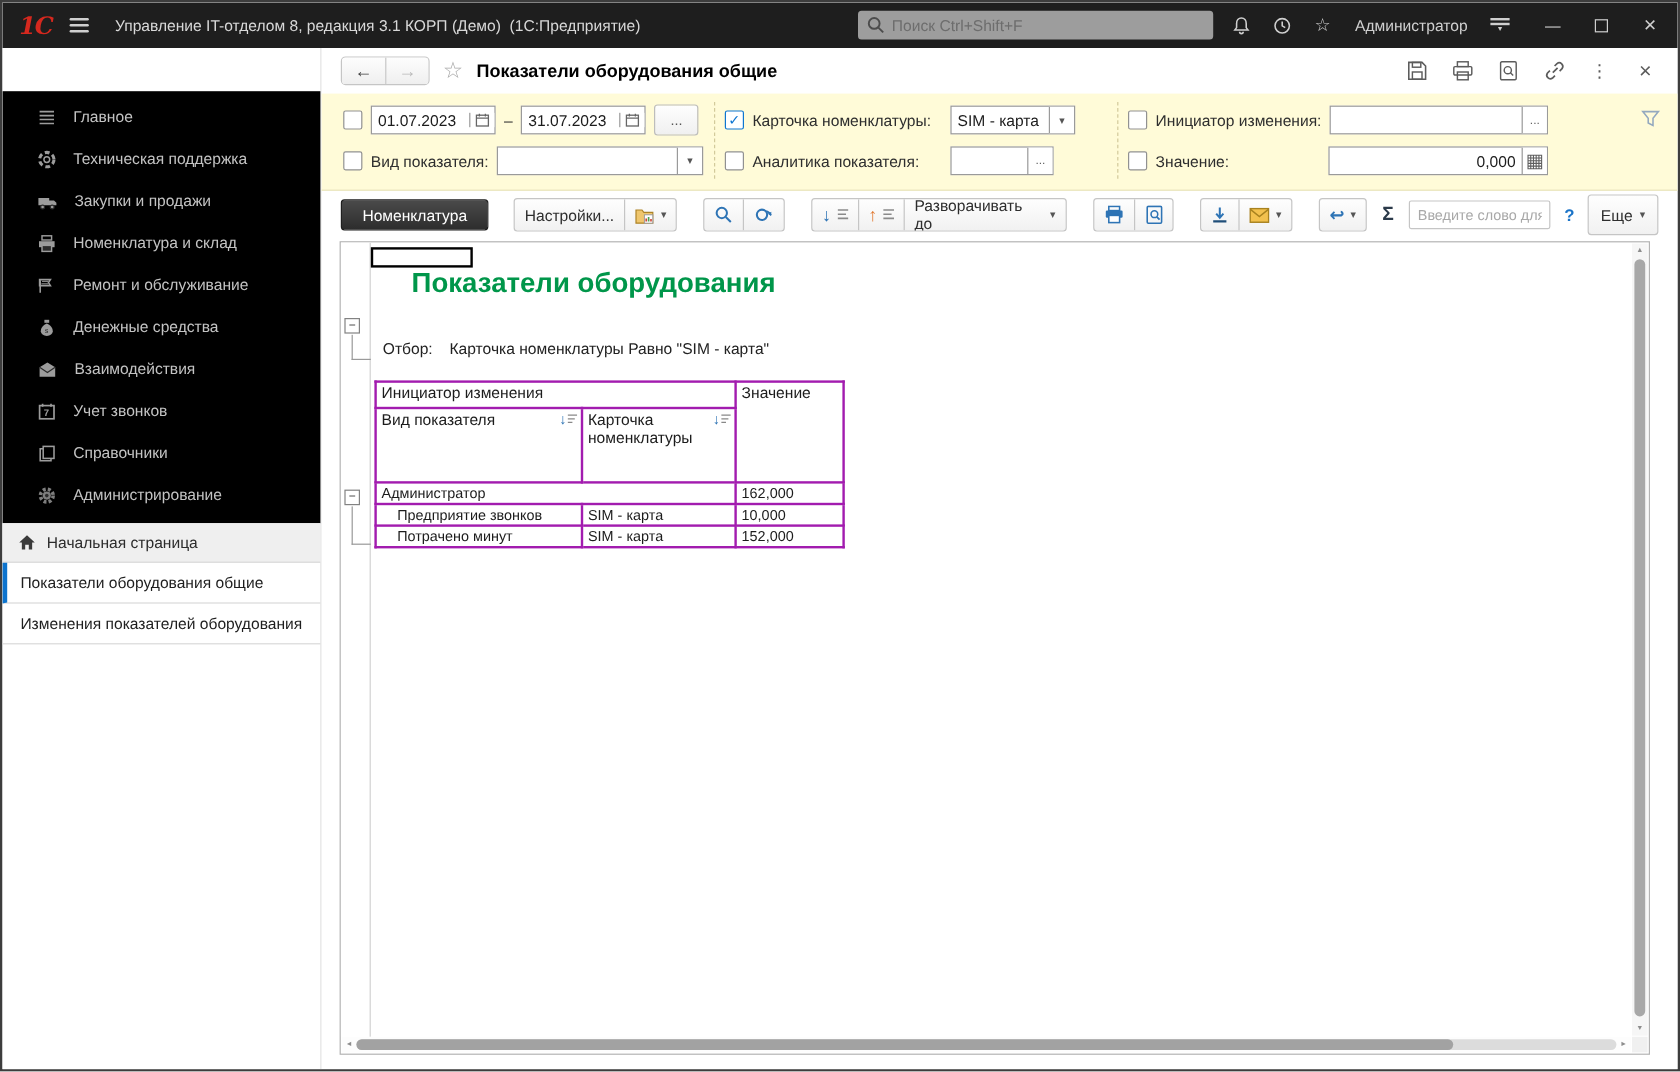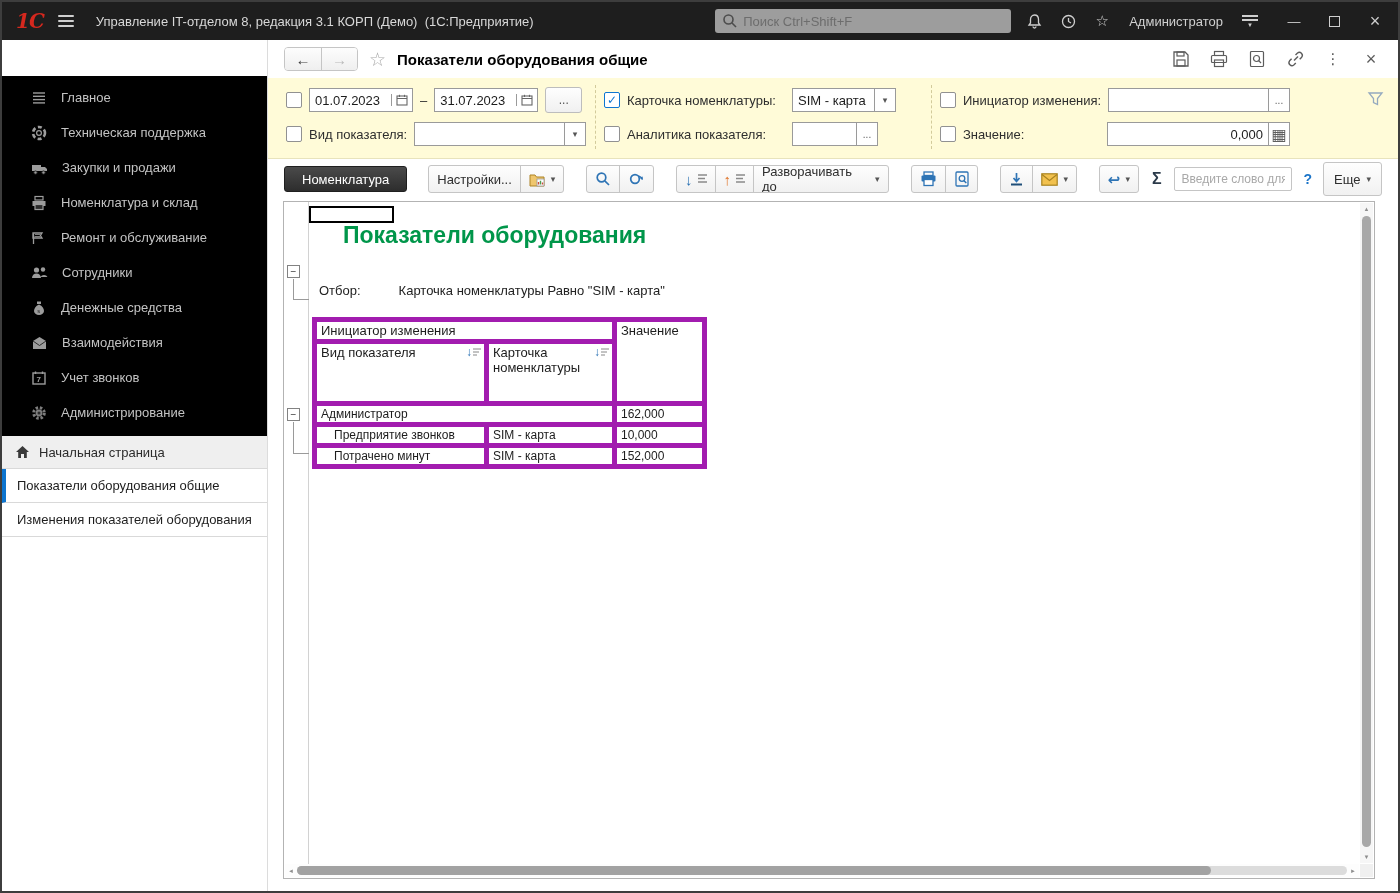--- a/index.html
+++ b/index.html
@@ -94,23 +94,23 @@
   .viewport { flex:1; margin:2px 23px 12px 15px; border:1px solid #b3b3b3; position:relative; background:#fff; overflow:hidden; }
   .gmargin { position:absolute; left:0; top:0; bottom:14px; width:25px; border-right:1px solid #d2d2d2; background:#fff; }
   .selcell { position:absolute; left:25px; top:4px; width:85px; height:17px; border:2px solid #000; background:#fff; }
   .rtitle { position:absolute; left:47px; top:20px; font-size:23px; font-weight:bold; color:#00964a;margin-left:12px; }
   .minusbox { position:absolute; width:13px; height:13px; border:1px solid #828282; background:#fff; color:#333; font-size:10px; line-height:10px; display:flex; align-items:center; justify-content:center; cursor:pointer; }
   .mb1 { left:3px; top:63px; }
   .mb2 { left:3px; top:206px; }
   .bracket { position:absolute; border-left:1px solid #9a9a9a; border-bottom:1px solid #9a9a9a; }
   .br1 { left:9px; top:77px; width:16px; height:21px; }
   .br2 { left:9px; top:220px; width:16px; height:32px; }
-  .selrow { position:absolute; left:35px; top:81px; font-size:13px; color:#222; display:flex; gap:38px; }
+  .selrow { position:absolute; left:35px; top:81px; font-size:13px; color:#222; display:flex; gap:14px; }
   .rtable { position:absolute; left:28px; top:115px; border-collapse:collapse; table-layout:fixed; }
-  .rtable th, .rtable td { border:5px solid #a21caf; font-weight:normal; text-align:left; vertical-align:top; padding:1px 4px; color:#1c1c1c; overflow:hidden; }
+  .rtable th, .rtable td { border:2px solid #a21caf; font-weight:normal; text-align:left; vertical-align:top; padding:1px 4px; color:#1c1c1c; overflow:hidden; }
   .rtable th { font-size:13px; position:relative; }
   .rtable td { font-size:12px; height:16px; line-height:14px; }
   .h1 { height:22px; }
   .h2 { height:62px; }
   .wrapcell { word-wrap:break-word; }
   .num { text-align:right; }
   .indent { padding-left:17px !important; }
   .sortico { position:absolute; right:3px; top:3px; display:flex; align-items:flex-start; gap:1px; }
   .sortico .ar { color:#2e74b5; font-size:12px; line-height:11px; font-weight:bold; }
 
@@ -209,29 +209,20 @@
         </div>
         <div class="side-item">
           <svg width="16" height="16" viewBox="0 0 16 16">
               <path d="M2 3 h9 l-1.6 2.5 L11 8 H2 Z" fill="none" stroke="#9c9c9c" stroke-width="1.3"></path>
               <line x1="2.5" y1="3.5" x2="2.5" y2="14" stroke="#9c9c9c" stroke-width="1.3"></line>
               <path d="M4 4.5 h5 M3.5 6.5 h5.5" stroke="#9c9c9c" stroke-width="0.8"></path>
             </svg>
           <span>Ремонт и обслуживание</span>
         </div>
         <div class="side-item">
-          <svg width="17" height="16" viewBox="0 0 17 16">
-              <circle cx="5.5" cy="5" r="2.6" fill="#9c9c9c"></circle>
-              <path d="M1 13 a4.5 4.5 0 0 1 9 0 z" fill="#9c9c9c"></path>
-              <circle cx="12" cy="4.5" r="2.2" fill="#9c9c9c"></circle>
-              <path d="M9.5 12 a4 4 0 0 1 7 0 z" fill="#9c9c9c"></path>
-            </svg>
-          <span>Сотрудники</span>
-        </div>
-        <div class="side-item">
           <svg width="16" height="16" viewBox="0 0 16 16">
               <rect x="6" y="1.5" width="4" height="2.5" fill="#9c9c9c"></rect>
               <path d="M8 4.5 C4.5 6 3 8.5 3 11 a5 4 0 0 0 10 0 C13 8.5 11.5 6 8 4.5 Z" fill="#9c9c9c"></path>
               <text x="6.2" y="12.5" font-size="6" fill="#2c2c2c">s</text>
             </svg>
           <span>Денежные средства</span>
         </div>
         <div class="side-item">
           <svg width="17" height="16" viewBox="0 0 17 16">
               <path d="M2 6 L8.5 2 L15 6 V14 H2 Z" fill="#9c9c9c"></path>
@@ -240,20 +231,27 @@
           <span>Взаимодействия</span>
         </div>
         <div class="side-item">
           <svg width="16" height="16" viewBox="0 0 16 16">
               <rect x="2" y="3" width="12" height="11" fill="none" stroke="#9c9c9c" stroke-width="1.4"></rect>
               <line x1="4.5" y1="1.5" x2="4.5" y2="4" stroke="#9c9c9c" stroke-width="1.4"></line>
               <line x1="11.5" y1="1.5" x2="11.5" y2="4" stroke="#9c9c9c" stroke-width="1.4"></line>
               <text x="5.5" y="12" font-size="8" fill="#9c9c9c" font-weight="bold">7</text>
             </svg>
           <span>Учет звонков</span>
+        </div>
+        <div class="side-item">
+          <svg width="16" height="16" viewBox="0 0 16 16">
+              <rect x="5" y="2" width="9" height="10" fill="none" stroke="#9c9c9c" stroke-width="1.3"></rect>
+              <path d="M5 4 H2.5 V14 H11.5 V12" fill="none" stroke="#9c9c9c" stroke-width="1.3"></path>
+            </svg>
+          <span>Справочники</span>
         </div>
         <div class="side-item">
           <svg width="16" height="16" viewBox="0 0 16 16">
               <circle cx="8" cy="8" r="5.3" fill="none" stroke="#7d7d7d" stroke-width="3" stroke-dasharray="2.4 1.8"></circle>
               <circle cx="8" cy="8" r="3.4" fill="#7d7d7d"></circle>
               <circle cx="8" cy="8" r="1.5" fill="#2c2c2c"></circle>
             </svg>
           <span>Администрирование</span>
         </div>
       </div>

